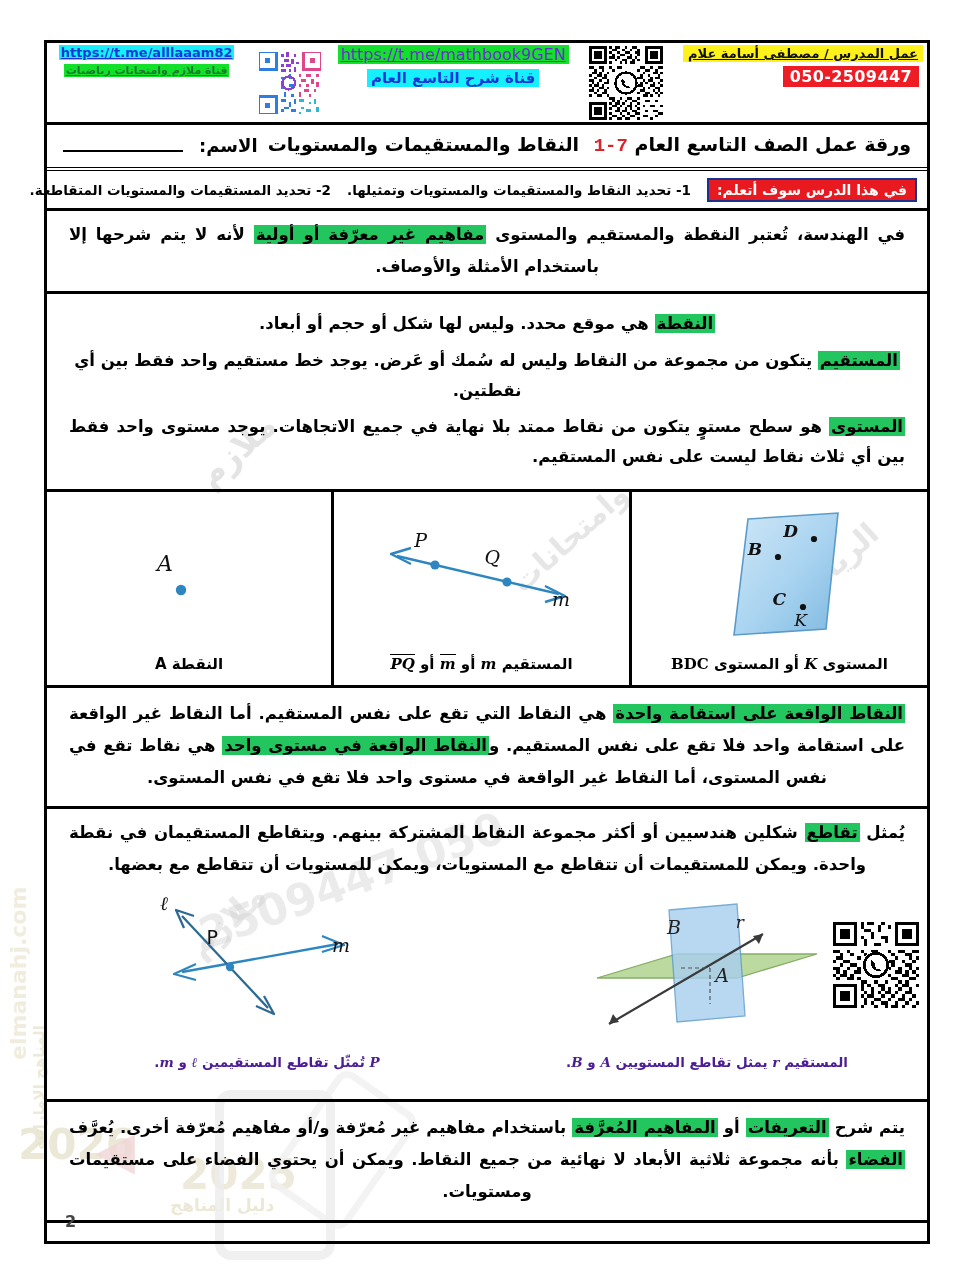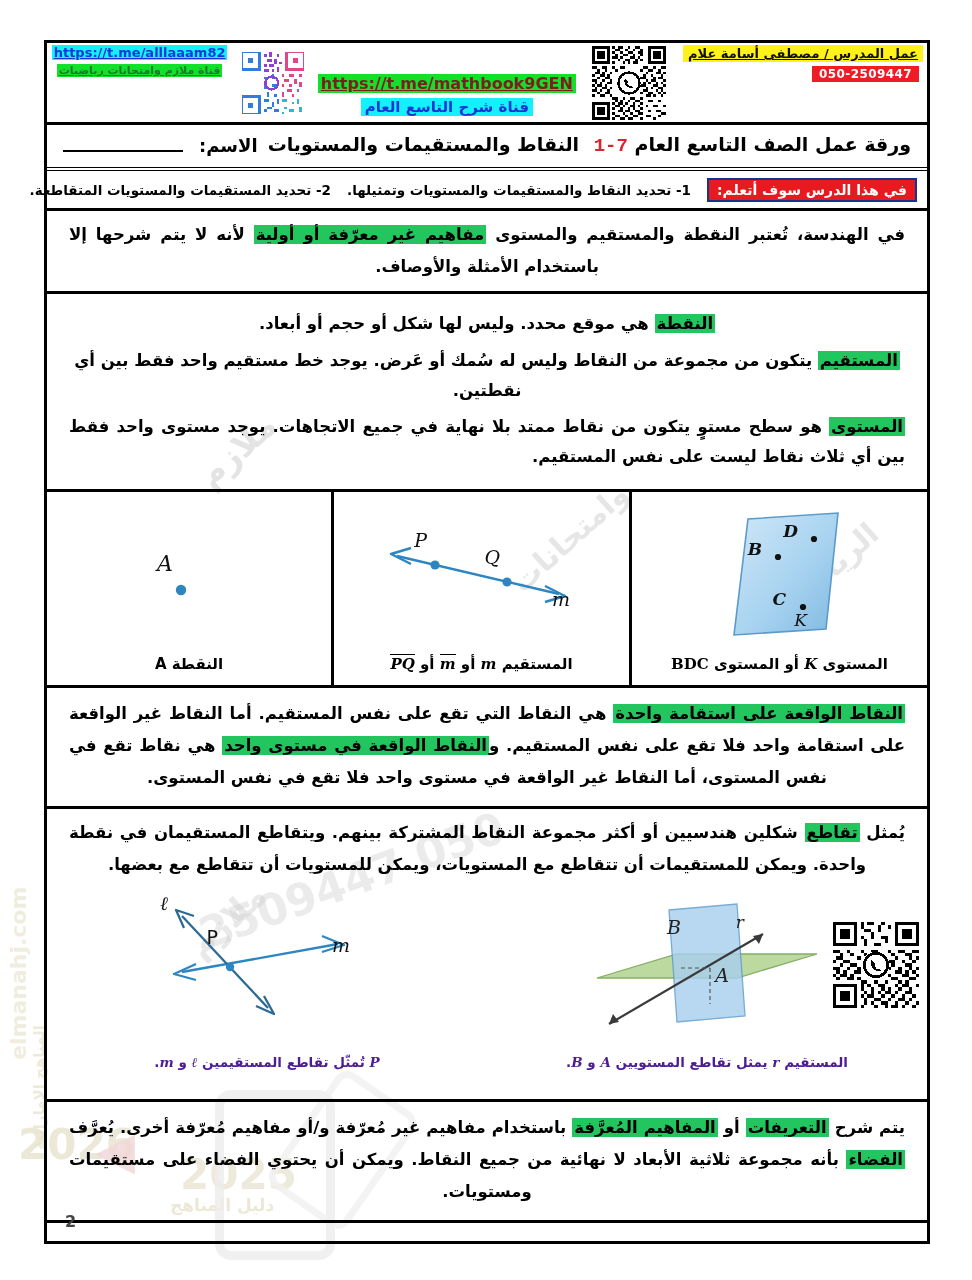--- a/index.html
+++ b/index.html
@@ -53,28 +53,28 @@
   .hdr-qr1 { width: 112px; justify-content: center; }
   .hdr-mid { flex: 1; gap: 5px; }
   .hdr-qr2 { width: 92px; justify-content: center; }
   .hdr-left { width: 210px; gap: 4px; }
 
   .teacher-name {
     background: #fff21a; color: #111; font-weight: 700; font-size: 13px;
     padding: 1px 5px; white-space: nowrap; text-decoration: underline;
   }
   .phone-badge {
-    background: #ee1c25; color: #ffffff; font-weight: 700; font-size: 12px;
+    background: #ee1c25; color: #ffffff; font-weight: 700; font-size: 16px;
     padding: 1px 7px; letter-spacing: .4px; font-family: "DejaVu Sans", sans-serif;
     align-self: flex-start; margin-right: 4px;
   }
   .link-green {
-    background: #12e02b; color: #7f1d1d; font-weight: 700; font-size: 16px;
+    background: #12e02b; color: #6d28d9; font-weight: 400; font-size: 16px;
     text-decoration: underline; padding: 0 3px; white-space: nowrap;
-    font-family: "DejaVu Sans", sans-serif; direction: ltr; margin-top: 29px;
+    font-family: "DejaVu Sans", sans-serif; direction: ltr;
   }
   .link-cyan {
     background: #15f0ff; color: #1636d8; font-weight: 700; font-size: 15px;
     padding: 0 4px; white-space: nowrap;
   }
   .link-small {
     background: #15f0ff; color: #1636d8; font-weight: 700; font-size: 13px;
     text-decoration: underline; padding: 0 2px; white-space: nowrap; direction: ltr;
     font-family: "DejaVu Sans", sans-serif;
   }

